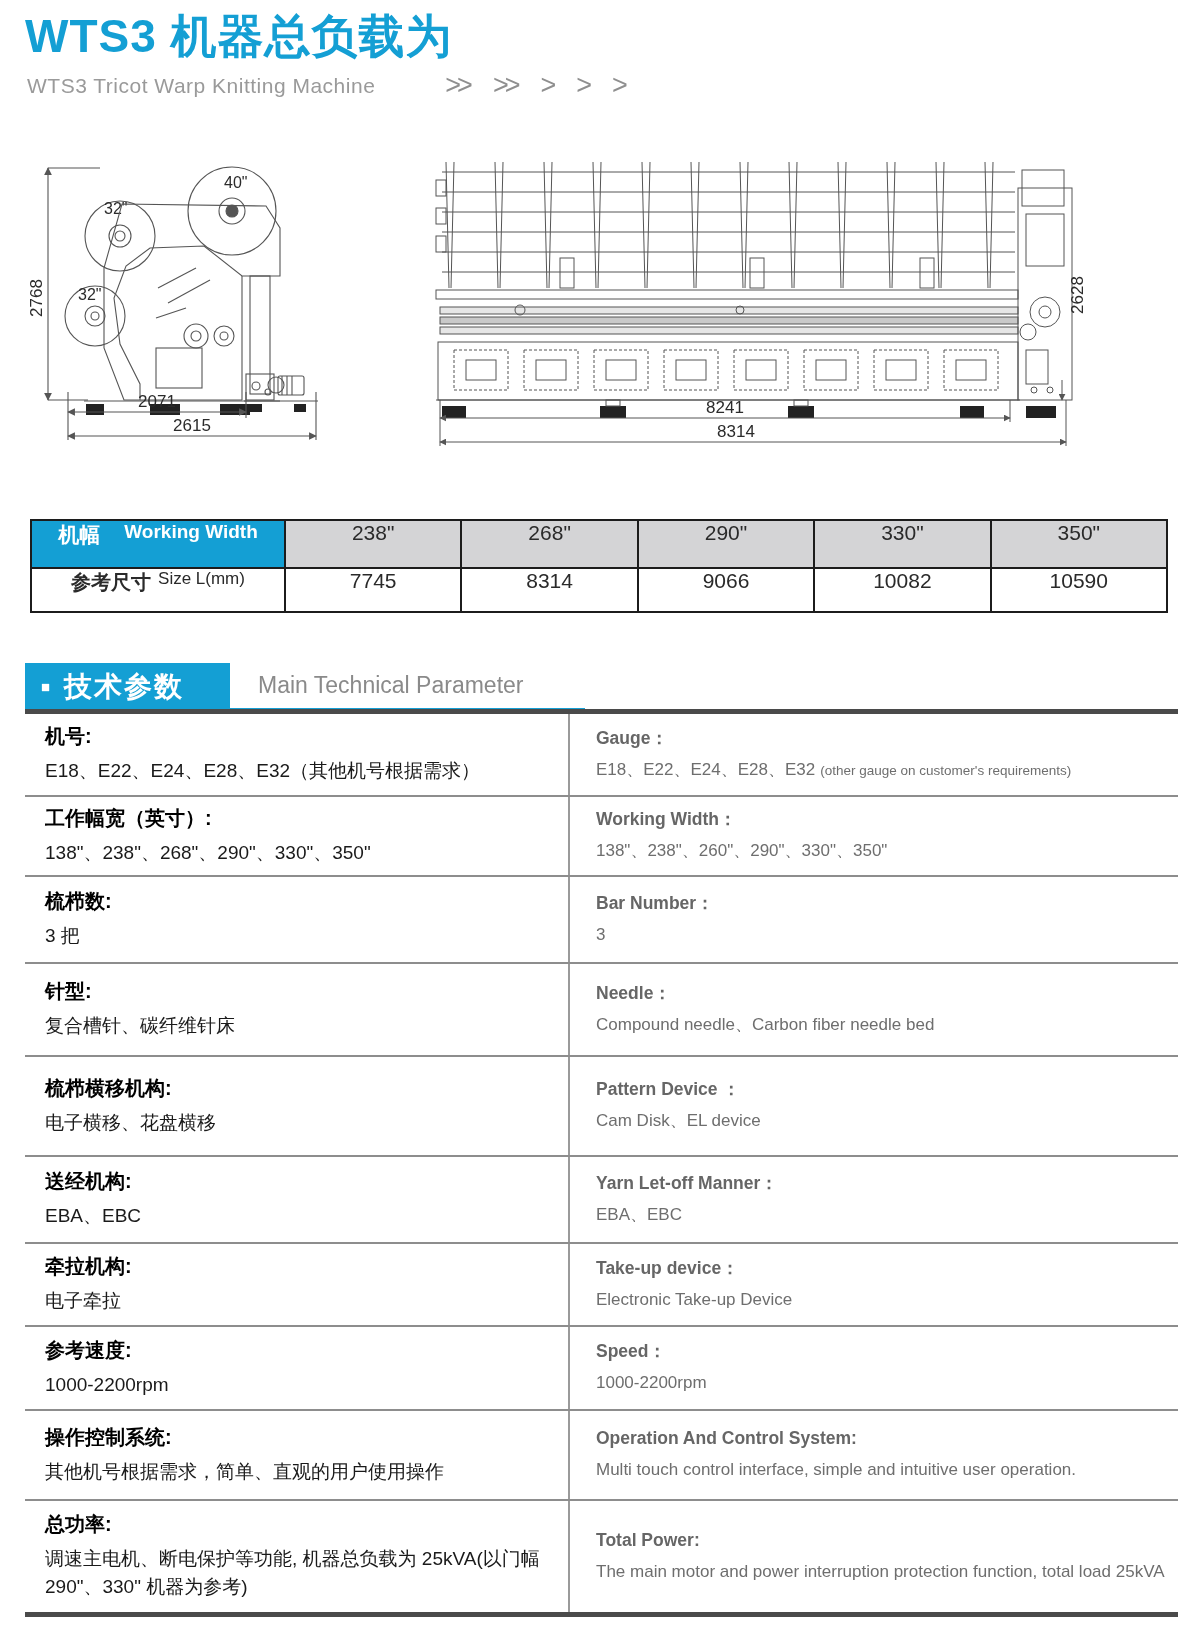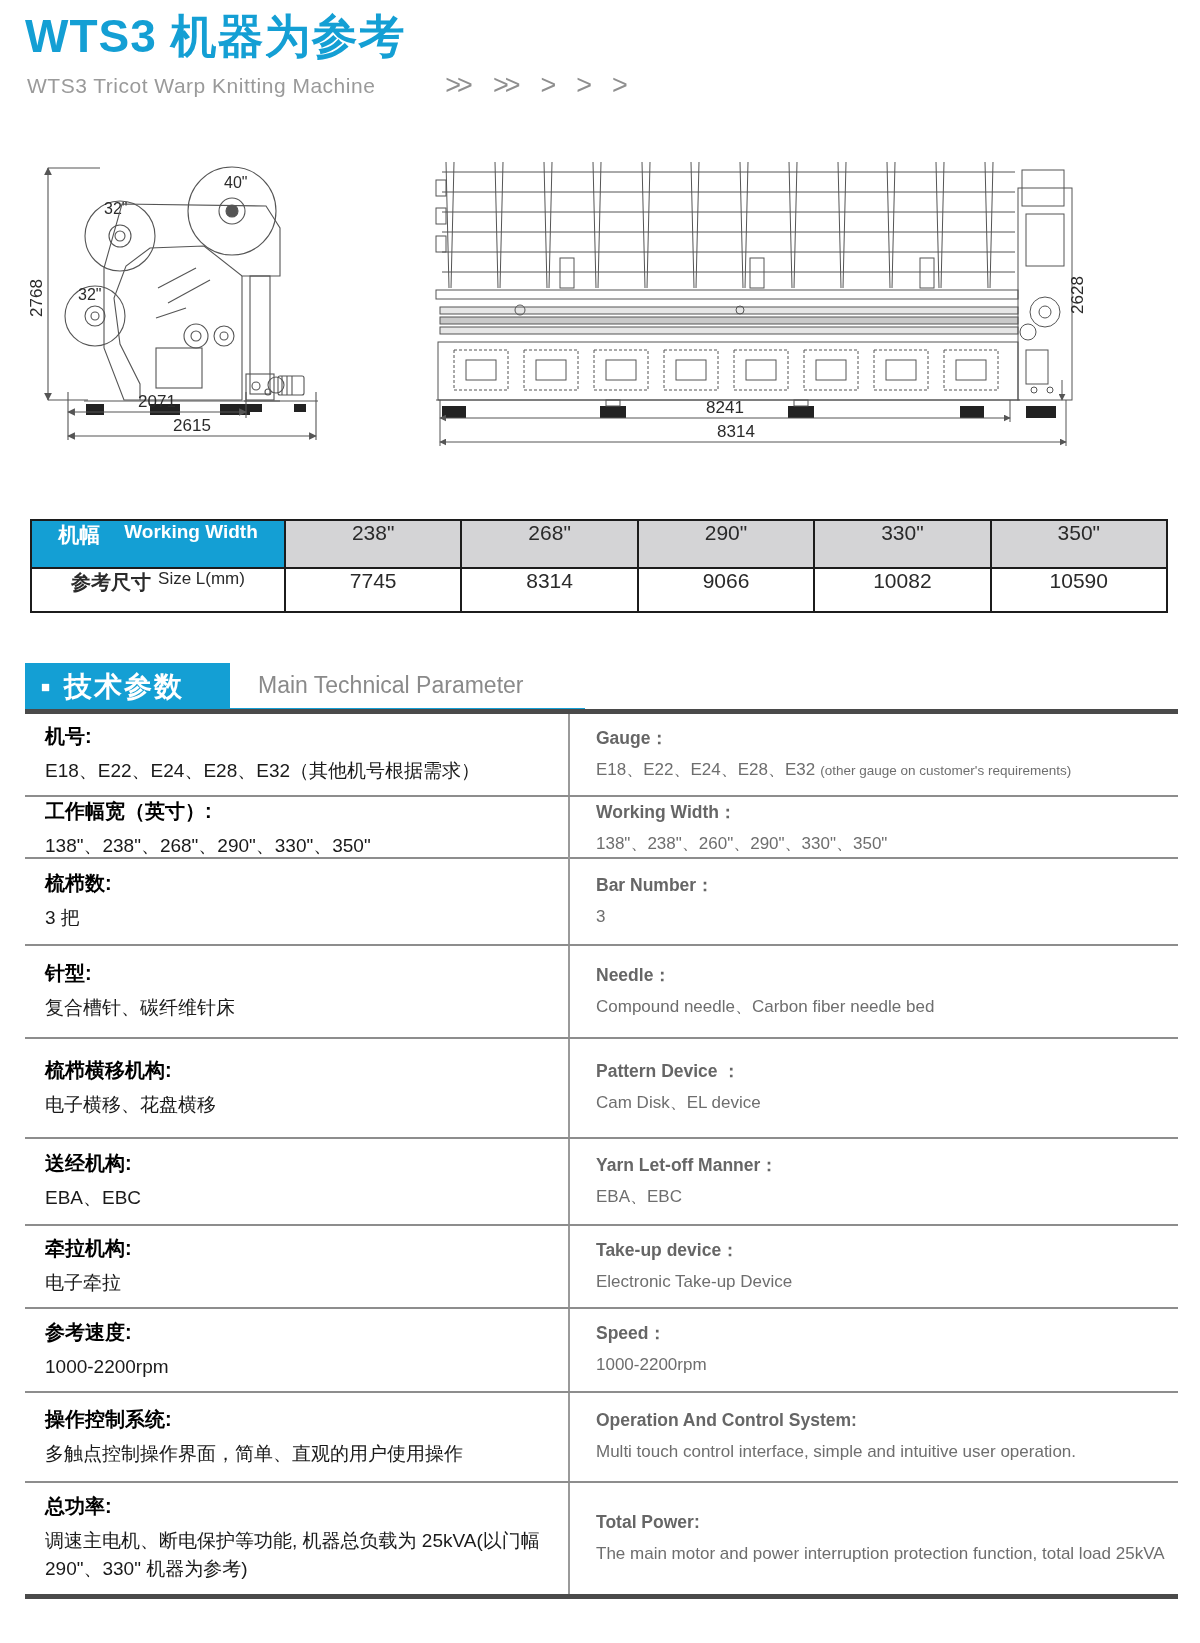--- a/index.html
+++ b/index.html
@@ -63,40 +63,40 @@
   .section-en { position:absolute; left:258px; top:672px; font-size:23px; color:#8a8a8a; }
   .section-underline { position:absolute; left:230px; top:708px; width:355px; height:3px; background:var(--accent); }
 
   
   .spec-table {
     position:absolute; left:25px; top:709px; width:1153px;
     border-top:5px solid #4a4a4a; border-bottom:5px solid #4a4a4a;
   }
   .spec-row { display:grid; grid-template-columns:543px 1fr; }
   .spec-row + .spec-row { border-top:2px solid #8d8d8d; }
-  .spec-row:nth-child(1){height:81px} .spec-row:nth-child(2){height:62px}
+  .spec-row:nth-child(1){height:81px} .spec-row:nth-child(2){height:80px}
   .spec-row:nth-child(3){height:87px} .spec-row:nth-child(4){height:93px}
   .spec-row:nth-child(5){height:100px} .spec-row:nth-child(6){height:87px}
   .spec-row:nth-child(7){height:83px} .spec-row:nth-child(8){height:84px}
   .spec-row:nth-child(9){height:90px} .spec-row:nth-child(10){height:113px}
   .cell { display:flex; flex-direction:column; justify-content:center; gap:9px; }
   .cn-cell { padding:2px 28px 2px 20px; }
   .en-cell { border-left:2px solid #9a9a9a; padding:2px 10px 2px 26px; }
   .cn-label { font-size:20px; font-weight:bold; color:#000; line-height:1.2; }
   .cn-value { font-size:19px; color:#1a1a1a; line-height:1.45; }
   .en-label { font-size:17.5px; font-weight:bold; color:#666; line-height:1.2; }
   .en-value { font-size:17px; color:#6e6e6e; line-height:1.4; }
   .en-note  { font-size:13.5px; margin-left:5px; }
 </style>
 </head>
 <body>
 
 <div class="page">
 
-  <h1 class="page-title">WTS3 机器为参考</h1>
+  <h1 class="page-title">WTS3 机器总负载为</h1>
   <div class="subtitle-row">
     <span class="page-subtitle">WTS3 Tricot Warp Knitting Machine</span>
     <span class="chevrons">
         <span>&gt;&gt;</span>
         <span>&gt;&gt;</span>
         <span>&gt;</span>
         <span>&gt;</span>
         <span>&gt;</span>
       </span>
   </div>
@@ -405,21 +405,21 @@
           <div class="cn-value">1000-2200rpm</div>
         </div>
         <div class="cell en-cell">
           <div class="en-label">Speed：</div>
           <div class="en-value"><span>1000-2200rpm</span><span class="en-note"></span></div>
         </div>
       </div>
       <div class="spec-row">
         <div class="cell cn-cell">
           <div class="cn-label">操作控制系统:</div>
-          <div class="cn-value">多触点控制操作界面，简单、直观的用户使用操作</div>
+          <div class="cn-value">其他机号根据需求，简单、直观的用户使用操作</div>
         </div>
         <div class="cell en-cell">
           <div class="en-label">Operation And Control System:</div>
           <div class="en-value"><span>Multi touch control interface, simple and intuitive user operation.</span><span class="en-note"></span></div>
         </div>
       </div>
       <div class="spec-row">
         <div class="cell cn-cell">
           <div class="cn-label">总功率:</div>
           <div class="cn-value">调速主电机、断电保护等功能, 机器总负载为 25kVA(以门幅 290"、330" 机器为参考)</div>

